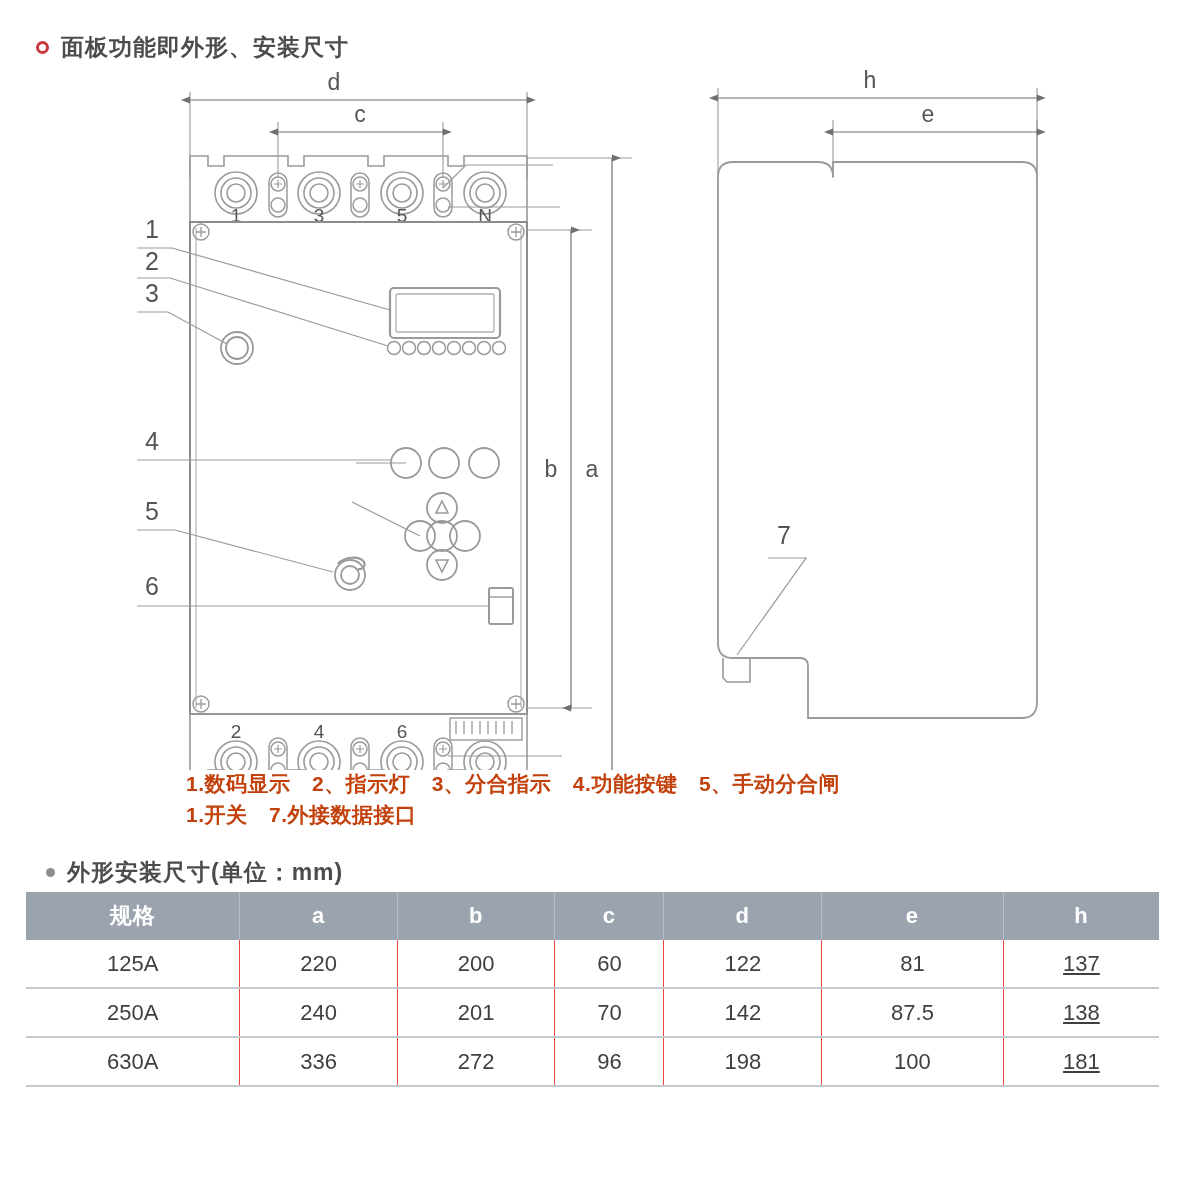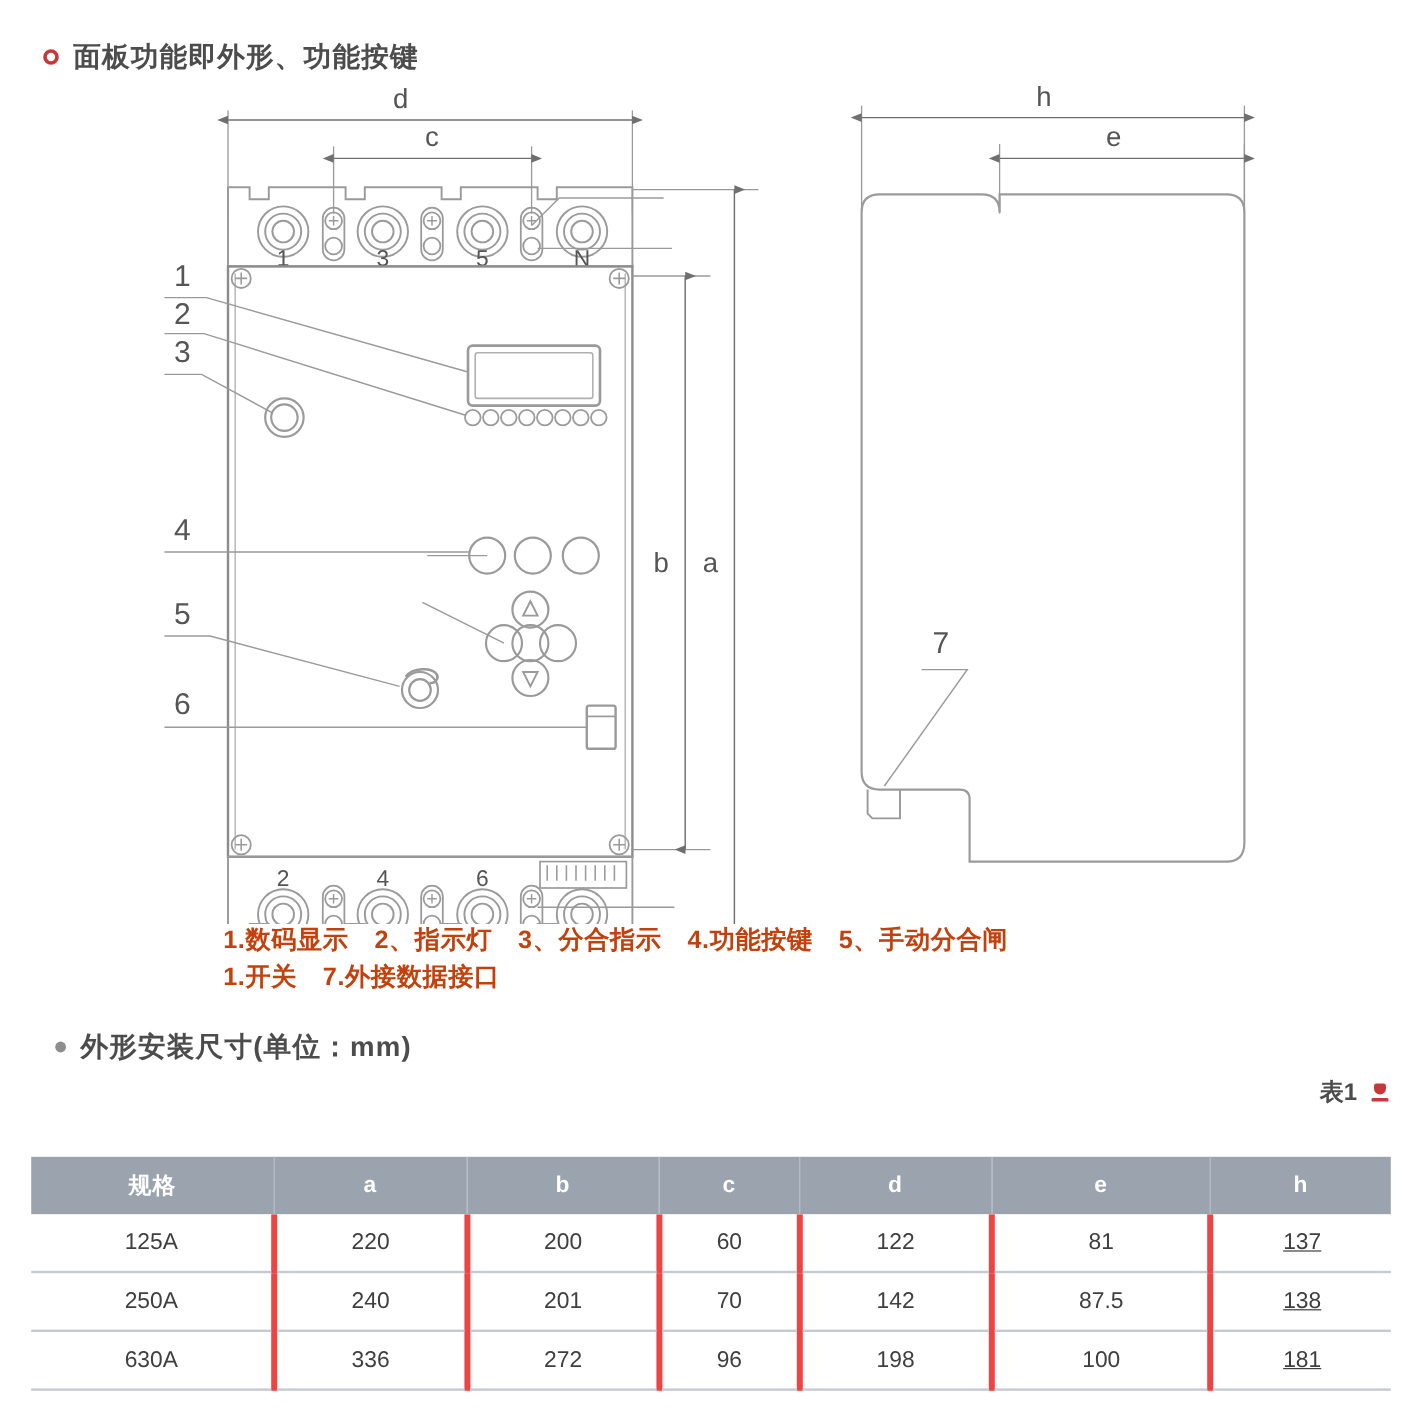--- a/index.html
+++ b/index.html
@@ -99,53 +99,53 @@
     content: "";
     position: absolute;
     left: 0; top: 12px;
     width: 14px; height: 3px;
     background: #c8373a;
     border-radius: 1px;
   }
 
   table {
     position: absolute;
-    left: 26px; top: 964px;
+    left: 26px; top: 892px;
     width: 1133px;
     border-collapse: collapse;
-    font-size: 19px;
+    font-size: 22px;
   }
   thead th {
     background: #9aa3ae;
     color: #ffffff;
     font-weight: bold;
     height: 46px;
     border-right: 1px solid #b6bdc6;
     text-align: center;
     letter-spacing: 1px;
   }
   thead th:last-child { border-right: none; }
   tbody td {
     height: 45px;
     text-align: center;
     color: #3f3f3f;
-    border-right: 5px solid #ef4444;
+    border-right: 1px solid #ef4444;
     border-bottom: 2px solid #c5cad1;
     background: #ffffff;
   }
   tbody td:last-child { border-right: none; text-decoration: underline; }
   tbody tr:last-child td { border-bottom: 2px solid #c5cad1; }
   tbody tr td:first-child { font-weight: normal; }
 </style>
 </head>
 <body>
 
 <div class="section-head" id="head-panel">
   <span class="bullet-red"></span>
-  <span class="head-text">面板功能即外形、功能按键</span>
+  <span class="head-text">面板功能即外形、安装尺寸</span>
 </div>
 
 <div id="drawing">
 <svg width="1185" height="700" viewBox="0 0 1185 700" xmlns="http://www.w3.org/2000/svg">
   <defs>
     <marker id="arrL" markerWidth="10" markerHeight="10" refX="8" refY="3.2" orient="auto">
       <path d="M8,0.2 L8,6.2 L0.5,3.2 z" fill="#6f6f6f"></path>
     </marker>
     <marker id="arrR" markerWidth="10" markerHeight="10" refX="1" refY="3.2" orient="auto">
       <path d="M0.8,0.2 L0.8,6.2 L8.3,3.2 z" fill="#6f6f6f"></path>

